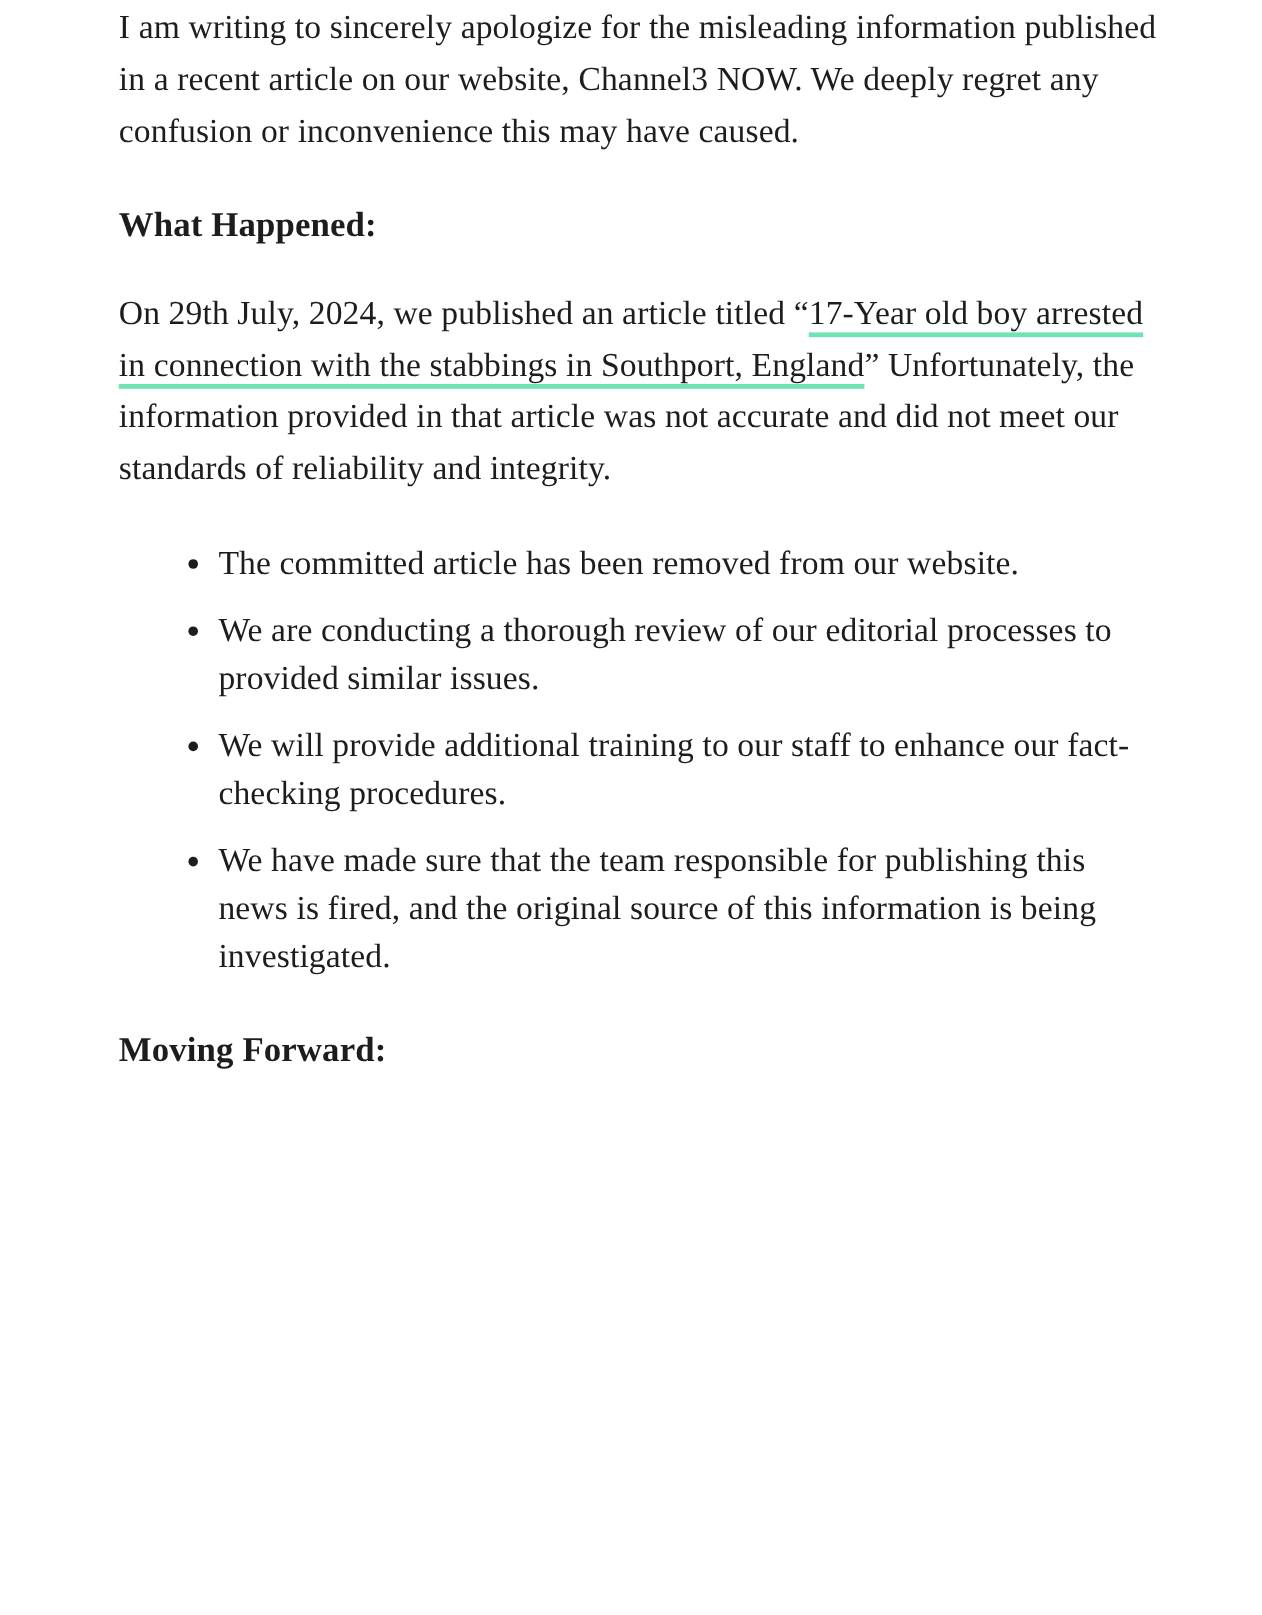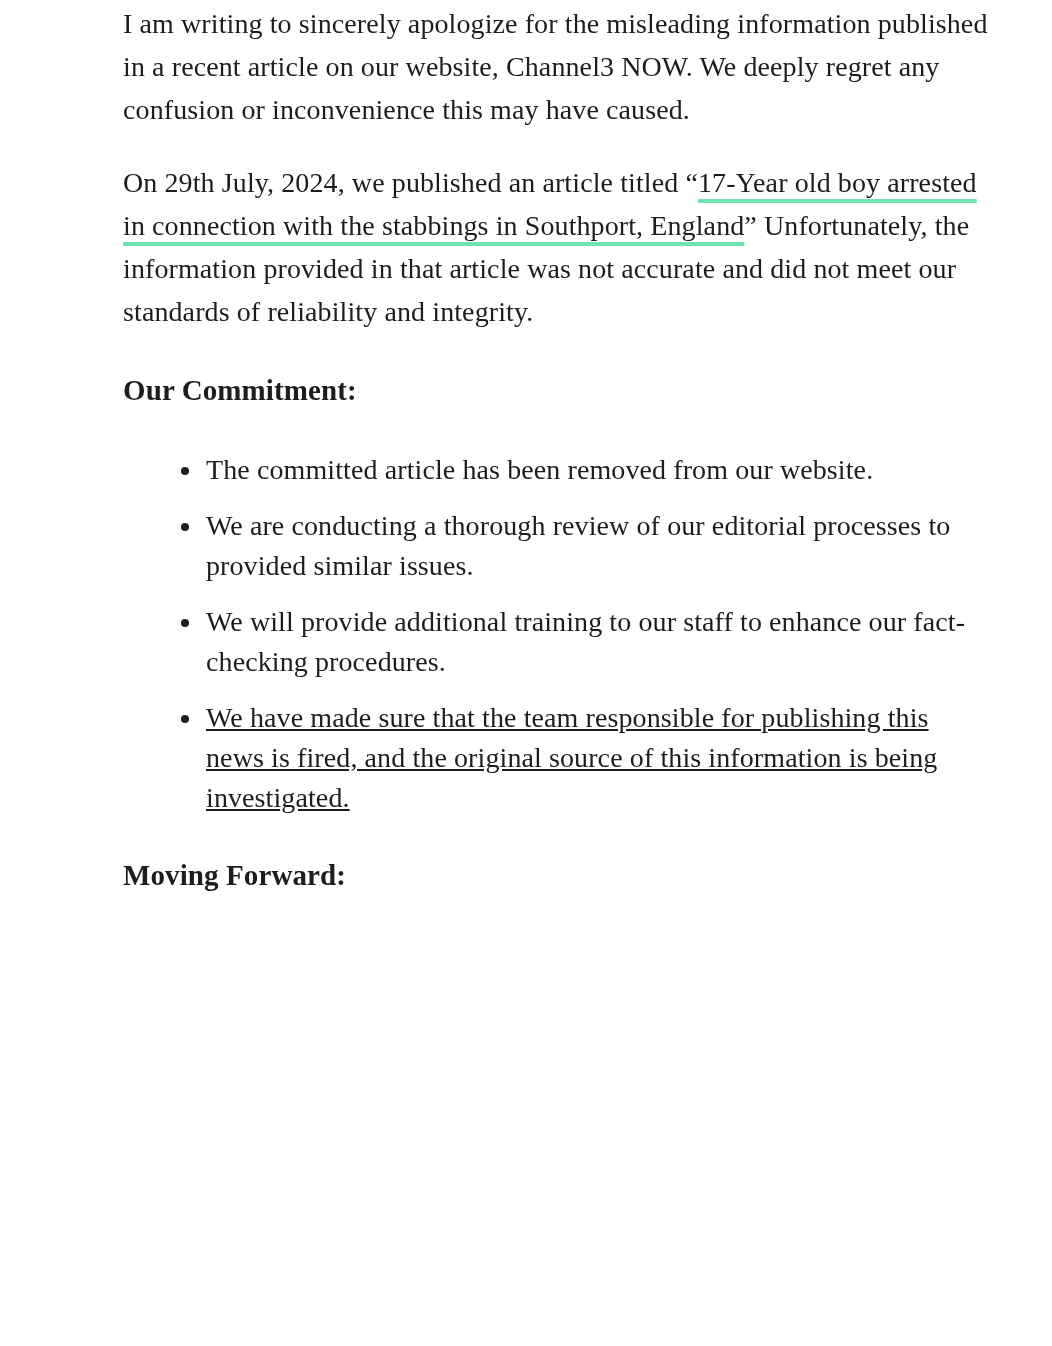--- a/index.html
+++ b/index.html
@@ -11,21 +11,20 @@
   html, body {
     margin: 0;
     padding: 0;
     background: var(--bg-color);
   }
   .page {
     width: 1052px;
     height: 978px;
     overflow: hidden;
     background: var(--bg-color);
-    padding-left: 24px;
   }
   .article {
     width: 866px;
     margin-left: 99px;
     padding-top: 2px;
     font-family: "Liberation Serif", "DejaVu Serif", serif;
     font-size: 28px;
     line-height: 43px;
     color: var(--text-color);
     letter-spacing: 0.1px;
@@ -42,42 +41,42 @@
   }
   .article ul {
     margin: 38px 0 30px 0;
     padding-left: 81px;
     line-height: 40px;
   }
   .article li {
     margin-bottom: 16px;
     padding-left: 2px;
   }
-  .article li:last-child { margin-bottom: 10px; text-decoration: underline; }
+  .article li:last-child { margin-bottom: 10px; }
   a.article-link {
     color: inherit;
     text-decoration: underline;
     text-decoration-color: var(--link-underline);
     text-decoration-thickness: 4px;
     text-underline-offset: 7px;
     cursor: pointer;
   }
 </style>
 </head>
 <body>
 
 <div class="page">
   <div class="article">
 
     <p>I am writing to sincerely apologize for the misleading information published in a recent article on our website, Channel3 NOW. We deeply regret any confusion or inconvenience this may have caused.</p>
 
+    <h3>What Happened:</h3>
 
     <p><span>On 29th July, 2024, we published an article titled “</span><a class="article-link" href="#">17-Year old boy arrested in connection with the stabbings in Southport, England</a><span>” Unfortunately, the information provided in that article was not accurate and did not meet our standards of reliability and integrity.</span></p>
 
-    <h3>Our Commitment:</h3>
 
 
     <ul>
       <li><span>The committed article has been removed from our website.</span></li>
       <li><span>We are conducting a thorough review of our editorial processes to provided similar issues.</span></li>
       <li><span>We will provide additional training to our staff to enhance our fact-checking procedures.</span></li>
       <li><span>We have made sure that the team responsible for publishing this news is fired, and the original source of this information is being investigated.</span></li>
     </ul>
 
     <h3>Moving Forward:</h3>

